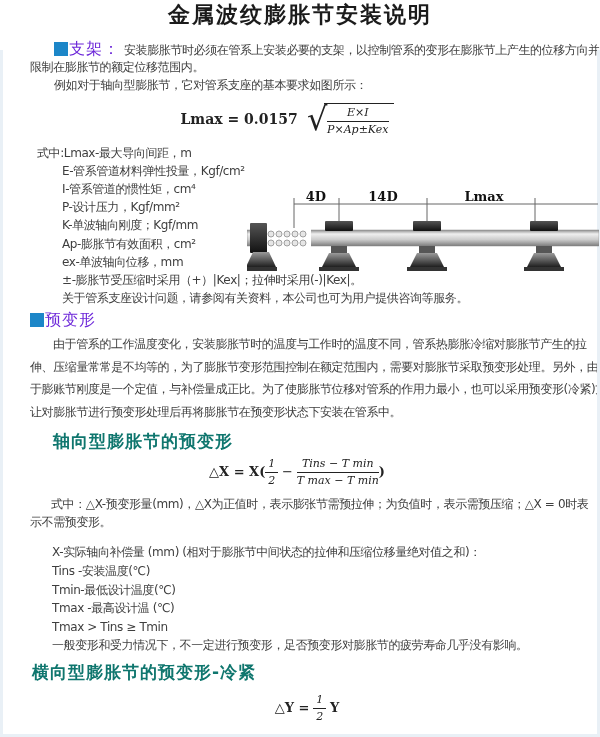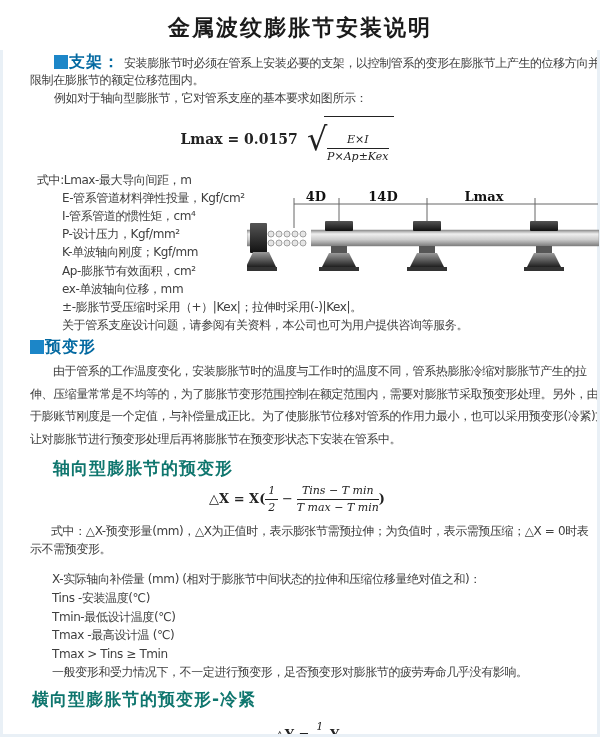--- a/index.html
+++ b/index.html
@@ -6,40 +6,40 @@
   .page{
     position:relative;width:600px;height:737px;background:#ffffff;overflow:hidden;
     font-family:"DejaVu Sans","Liberation Sans",sans-serif;color:#3e3e3e;
   }
   .edge{position:absolute;background:#e9f0f6;}
   .edge-left{left:0;top:50px;width:3px;height:687px;}
   .edge-right{right:0;top:50px;width:3px;height:687px;}
   .edge-bottom{left:0;bottom:0;width:600px;height:3px;}
 
   .doc-title{
-    padding-top:13px;text-align:center;font-size:22px;font-weight:bold;
+    text-align:center;font-size:22px;font-weight:bold;
     color:#1b1b1b;letter-spacing:2px;
   }
 
   .content{padding:0 16px 0 30px;font-size:12px;line-height:17px;letter-spacing:-0.4px;}
 
   .para{white-space:nowrap;}
   .p-support{margin-top:10px;}
   .p-support .indent{display:inline-block;width:24px;}
   .marker-sq{display:inline-block;width:14px;height:14px;background:#1c86c8;vertical-align:-2px;margin-right:1px;}
-  .sec-label{color:#0369a1;font-size:16px;font-weight:bold;letter-spacing:1px;margin-right:4px;text-align:right;}
+  .sec-label{color:#6d28d9;font-size:16px;font-weight:normal;letter-spacing:1px;margin-right:4px;text-align:right;}
   .p-example{margin-top:1px;text-indent:24px;white-space:nowrap;}
 
   
   .formula{font-family:"DejaVu Serif","Liberation Serif",serif;color:#222;}
   .f1{margin:9px 0 6px -40px;text-align:center;}
   .f1 .f-lhs{font-weight:bold;font-size:14px;letter-spacing:0;vertical-align:middle;}
   .sqrt{display:inline-flex;align-items:center;vertical-align:middle;margin-left:6px;}
   .sqrt .rad{font-size:32px;line-height:0.9;font-weight:400;margin-right:-3px;}
-  .sqrt .under{border-top:1.4px solid #222;padding:16px 5px 0 3px;}
+  .sqrt .under{border-top:1.4px solid #222;padding:2px 5px 0 3px;}
   .frac{display:inline-block;text-align:center;font-style:italic;font-size:11px;line-height:1.25;letter-spacing:0;vertical-align:middle;}
   .frac .num{display:block;border-bottom:1px solid #222;padding:0 3px 1px;}
   .frac .den{display:block;padding-top:1px;}
 
   .f2{margin:7px 0 4px -20px;text-align:center;font-size:13px;font-style:italic;}
   .f2 .f-var{font-weight:bold;font-style:normal;letter-spacing:0;}
   .f3{margin:12px 0 8px 0;text-align:center;font-size:13px;font-style:italic;}
   .f3 .f-var{font-weight:bold;font-style:normal;letter-spacing:0;}
   .f-min{font-style:italic;letter-spacing:0;}
 

